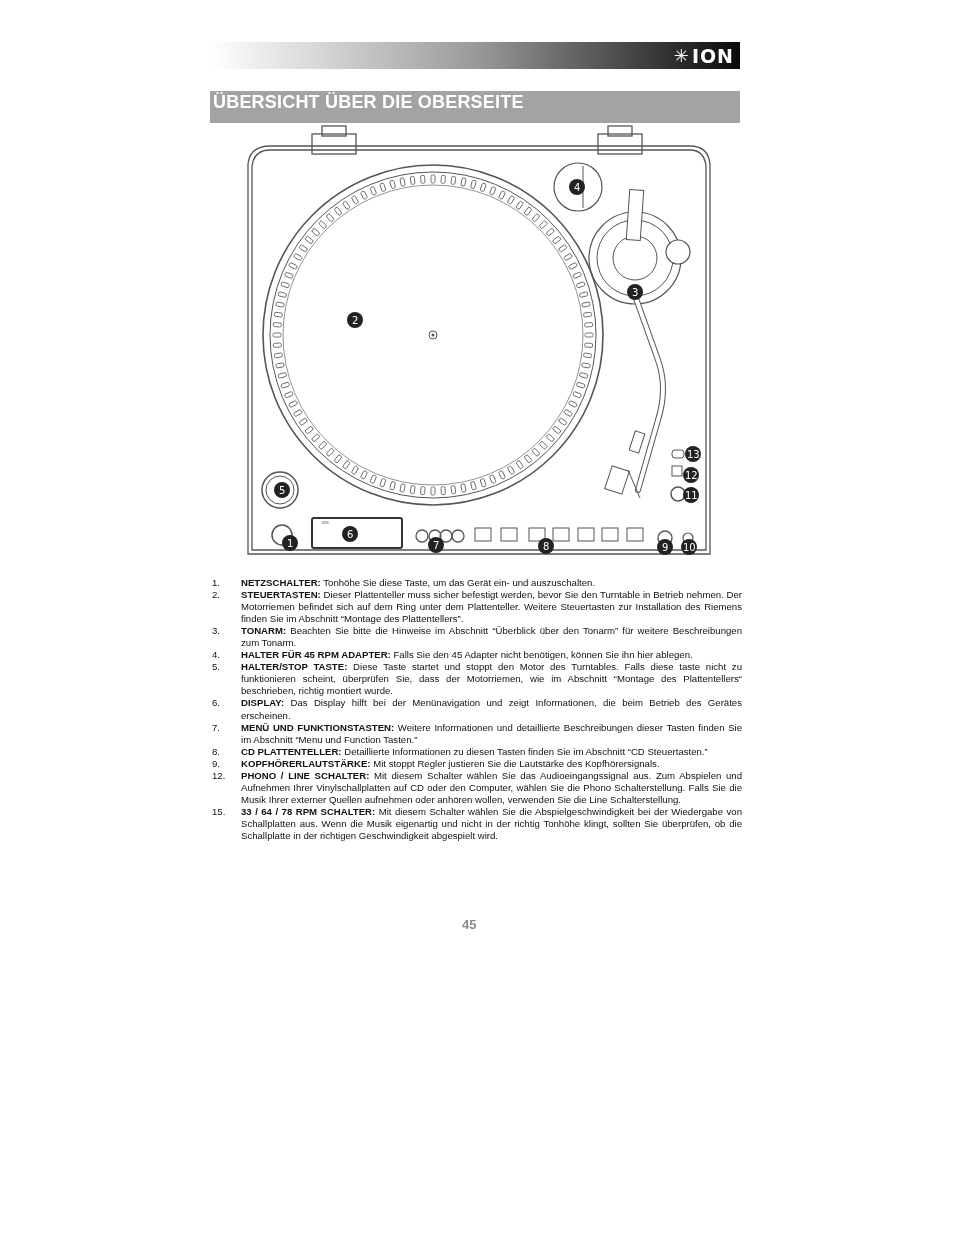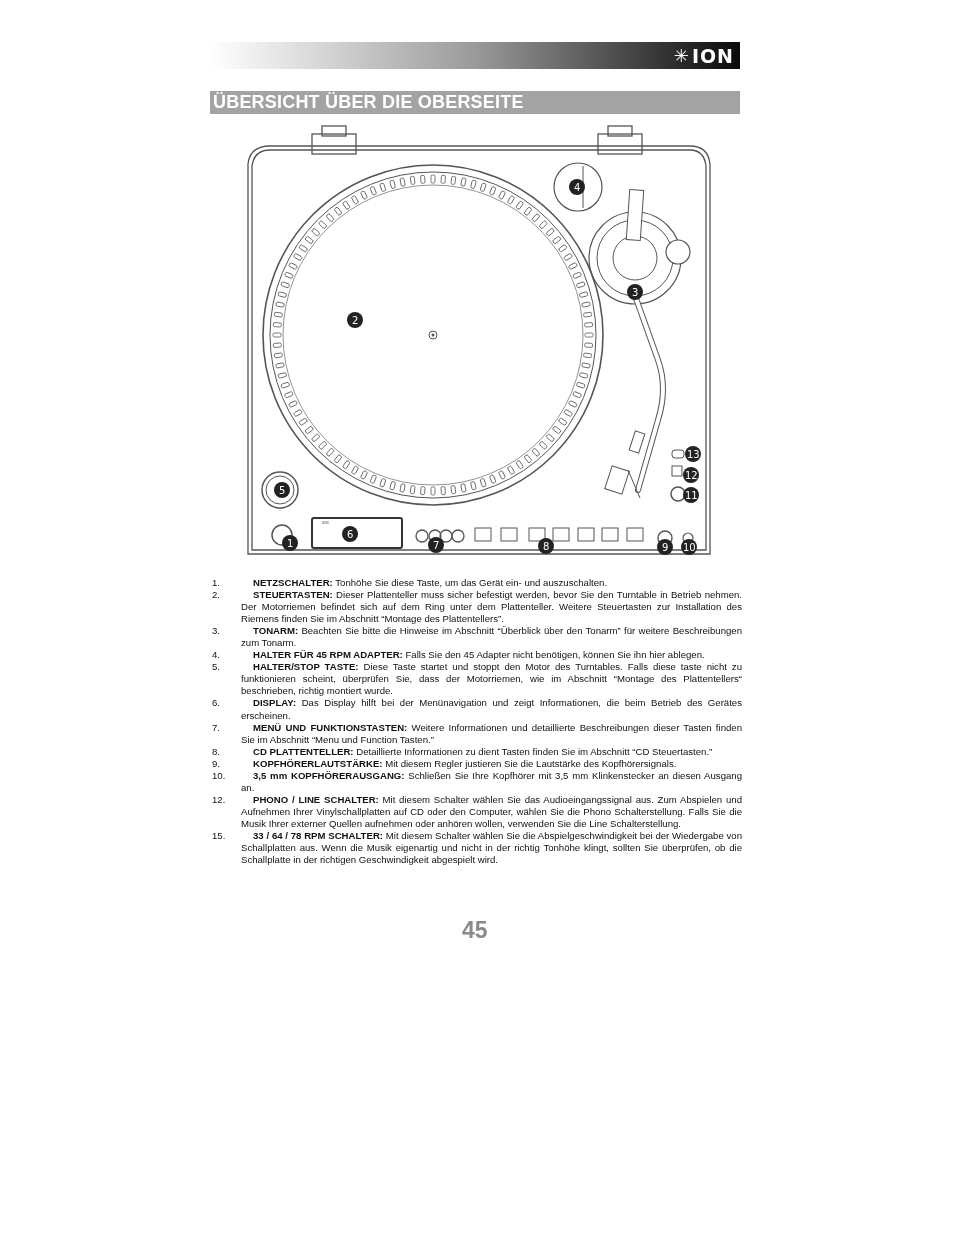--- a/index.html
+++ b/index.html
@@ -2,29 +2,29 @@
 <html><head>
 <meta charset="utf-8">
 <style>
   html, body { margin:0; padding:0; background:#ffffff; }
   body { width:954px; height:1235px; position:relative; font-family:"Liberation Sans", sans-serif; color:#111; overflow:hidden; }
   .header-bar { position:absolute; left:210px; top:42px; width:530px; height:27px;
     background:linear-gradient(to right, #ffffff 0%, #d8d8d8 20%, #9a9a9a 50%, #4a4a4a 78%, #0a0a0a 100%); }
   .logo { position:absolute; right:6px; top:3px; height:21px; display:flex; align-items:center; color:#fff;
     font-family:"DejaVu Sans", sans-serif; font-size:19px; font-weight:bold; letter-spacing:1px; }
   .logo .star { font-size:18px; margin-right:2px; }
-  .section-title { position:absolute; left:210px; top:91px; width:530px; height:23px; background:#a3a3a3;
+  .section-title { position:absolute; left:210px; top:91px; width:530px; height:32px; background:#a3a3a3;
     color:#fff; font-weight:bold; font-size:18px; line-height:23px; padding-left:3px; box-sizing:border-box; letter-spacing:0.2px; }
   .diagram { position:absolute; left:240px; top:120px; width:480px; height:440px; }
   .list { position:absolute; left:212px; top:577px; width:530px; font-size:9.6px; line-height:12.05px; }
   .item { display:flex; }
   .item .num { width:29px; flex:none; }
   .item .body { flex:1; text-align:justify; }
-  .item .term { font-weight:bold;margin-left:12px; }
-  .page-number { position:absolute; left:462px; top:917px; font-size:23px; font-weight:bold; color:#8a8a8a; }
+  .item .term { font-weight:bold; }
+  .page-number { position:absolute; left:462px; top:917px; font-size:13px; font-weight:bold; color:#8a8a8a; }
   .callout { fill:#222; }
   .callout-text { fill:#fff; font-family:"DejaVu Sans", sans-serif; font-size:10px; }
 </style>
 </head>
 <body>
 
 <div class="header-bar">
   <div class="logo">
     <span class="star">✳</span>
     <span>ION</span>
@@ -252,29 +252,25 @@
   <div class="item">
       <span class="num">6.</span>
       <span class="body"><span class="term">DISPLAY:</span><span>  Das Display hilft bei der Menünavigation und zeigt Informationen, die beim Betrieb des Gerätes erscheinen.</span></span>
     </div>
   <div class="item">
       <span class="num">7.</span>
       <span class="body"><span class="term">MENÜ UND FUNKTIONSTASTEN:</span><span> Weitere Informationen und detaillierte Beschreibungen dieser Tasten finden Sie im Abschnitt “Menu und Function Tasten.”</span></span>
     </div>
   <div class="item">
       <span class="num">8.</span>
-      <span class="body"><span class="term">CD PLATTENTELLER:</span><span>  Detaillierte Informationen zu dient Tasten finden Sie im Abschnitt “CD Steuertasten.”</span></span>
+      <span class="body"><span class="term">CD PLATTENTELLER:</span><span>  Detaillierte Informationen zu diesen Tasten finden Sie im Abschnitt “CD Steuertasten.”</span></span>
     </div>
   <div class="item">
       <span class="num">9.</span>
-      <span class="body"><span class="term">KOPFHÖRERLAUTSTÄRKE:</span><span>  Mit diesem Regler justieren Sie die Lautstärke des Kopfhörersignals.</span></span>
-    </div>
-  <div class="item">
-      <span class="num">10.</span>
-      <span class="body"><span class="term">3,5 mm KOPFHÖRERAUSGANG:</span><span>  Schließen Sie Ihre Kopfhörer mit 3,5 mm Klinkenstecker an diesen Ausgang an.</span></span>
+      <span class="body"><span class="term">KOPFHÖRERLAUTSTÄRKE:</span><span>  Mit stoppt Regler justieren Sie die Lautstärke des Kopfhörersignals.</span></span>
     </div>
   <div class="item">
       <span class="num">12.</span>
       <span class="body"><span class="term">PHONO / LINE SCHALTER:</span><span>  Mit diesem Schalter wählen Sie das Audioeingangssignal aus.  Zum Abspielen und Aufnehmen Ihrer Vinylschallplatten auf CD oder den Computer, wählen Sie die Phono Schalterstellung. Falls Sie die Musik Ihrer externer Quellen aufnehmen oder anhören wollen, verwenden Sie die Line Schalterstellung.</span></span>
     </div>
   <div class="item">
       <span class="num">15.</span>
       <span class="body"><span class="term">33 / 64 / 78 RPM SCHALTER:</span><span>  Mit diesem Schalter wählen Sie die Abspielgeschwindigkeit bei der Wiedergabe von Schallplatten aus.  Wenn die Musik eigenartig und nicht in der richtig Tonhöhe klingt, sollten Sie überprüfen, ob die Schallplatte in der richtigen Geschwindigkeit abgespielt wird.</span></span>
     </div>
 </div>

